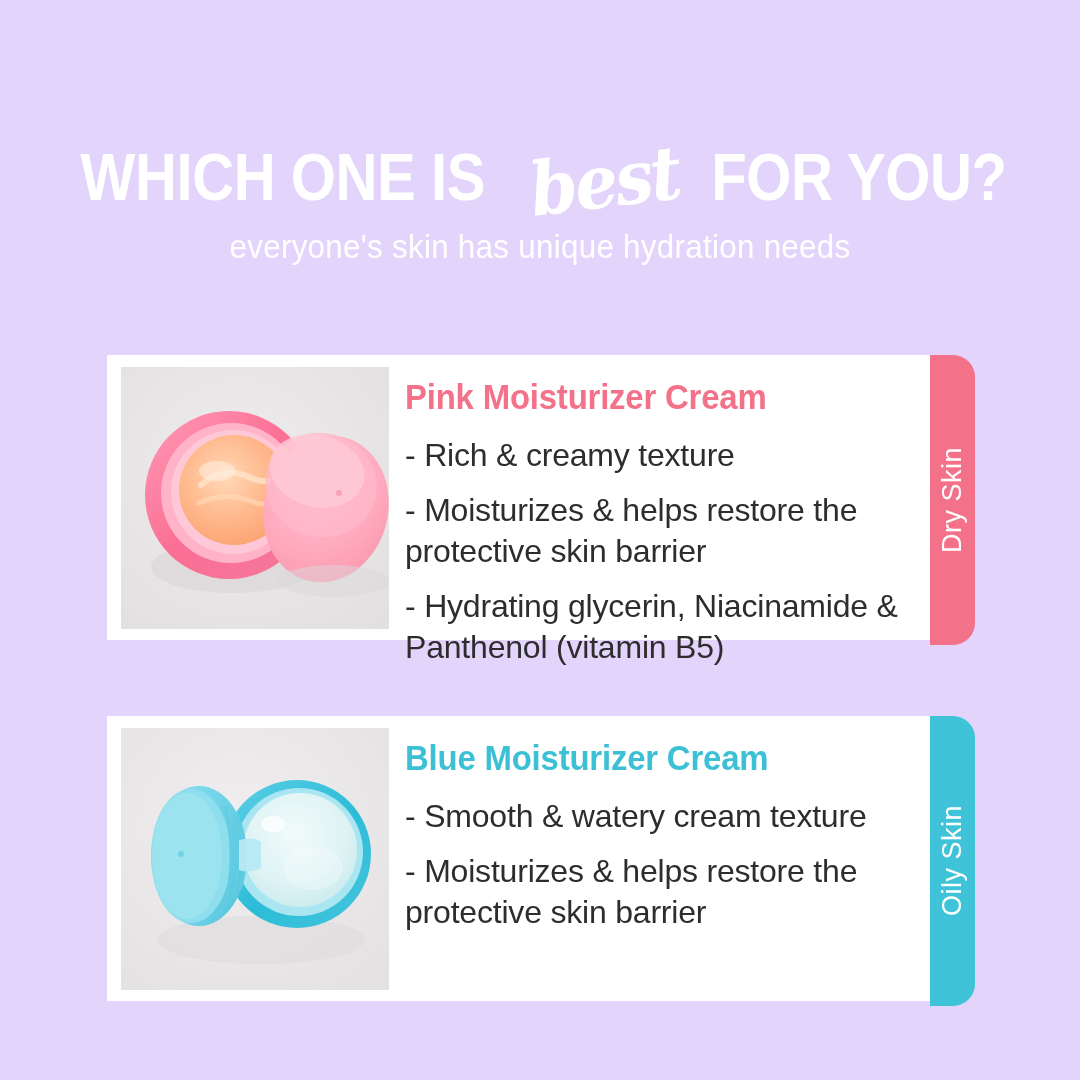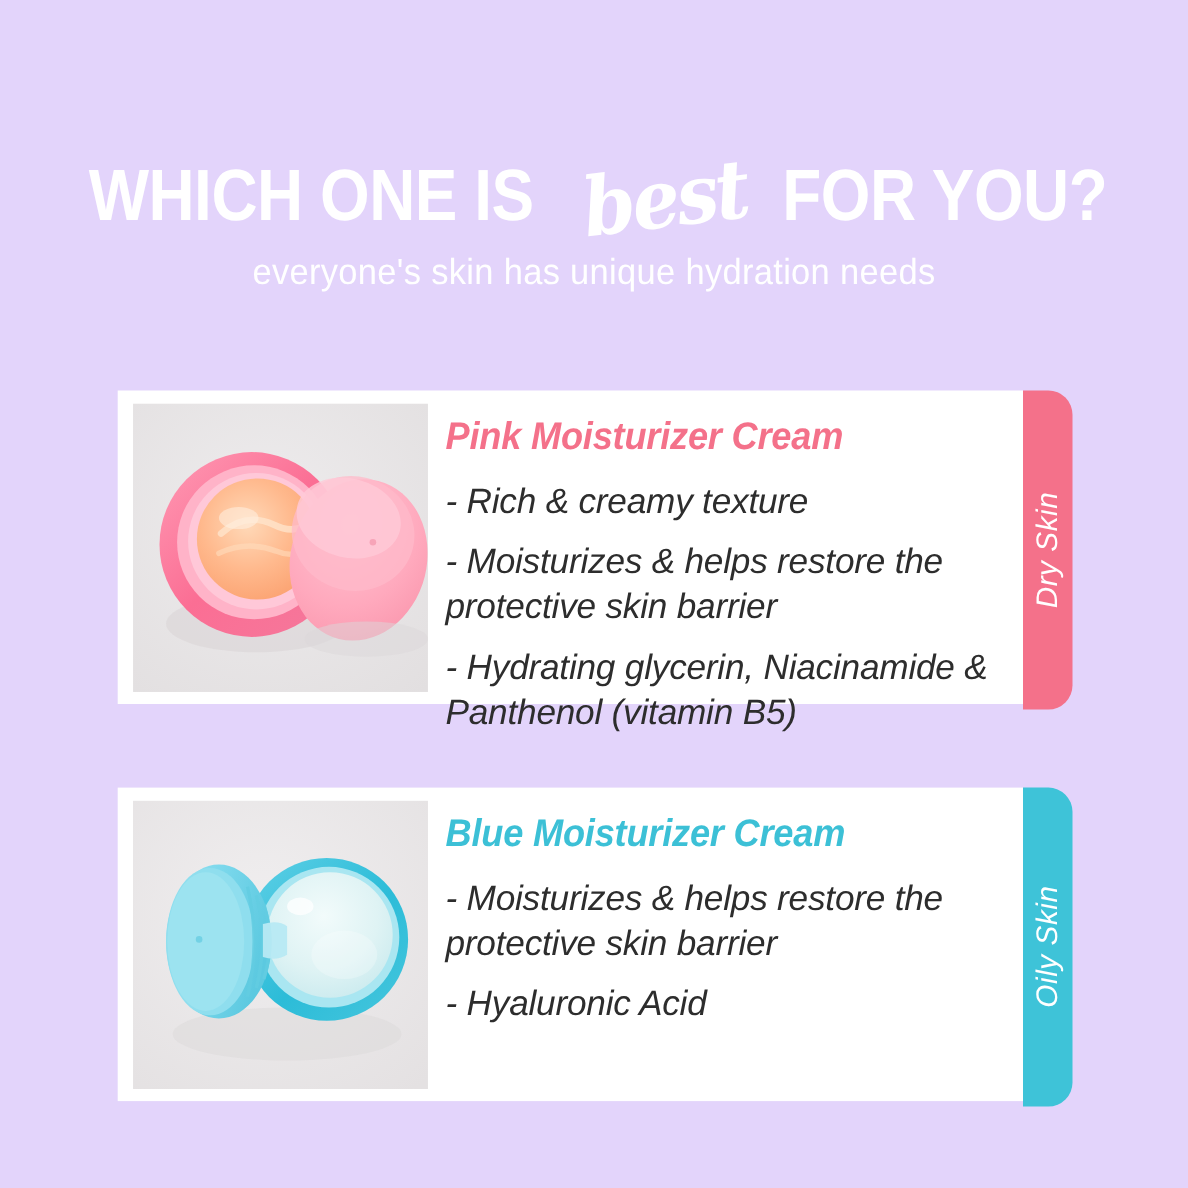--- a/index.html
+++ b/index.html
@@ -75,21 +75,20 @@
     letter-spacing: 0.3px;
     transform: scaleX(0.95);
   }
 
   
   .card-wrap {
     position: absolute;
     left: 107px;
     width: 868px;
     height: 285px;
-    font-style: italic;
   }
 
   #card-pink  { top: 355px; }
   #card-blue  { top: 716px; }
 
   .card-body {
     position: absolute;
     left: 0;
     top: 0;
     width: 823px;
@@ -295,21 +294,21 @@
           <path d="M119 94 q10 34 0 68"></path>
         </g>
 
         <path d="M118 112 q14 -4 22 2 l0 26 q-10 6 -22 2 z" fill="#b7e9f3" opacity="0.95"></path>
       </svg>
     </div>
 
     <div class="card-text">
       <div class="card-title" id="title-blue">Blue Moisturizer Cream</div>
 
+      <div class="bullet">- Smooth &amp; watery cream texture</div>
       <div class="bullet">- Moisturizes &amp; helps restore the protective skin barrier</div>
-      <div class="bullet">- Hyaluronic Acid</div>
     </div>
   </div>
 
   <div class="side-tab" id="tab-blue">
     <span class="side-tab-label">Oily Skin</span>
   </div>
 </div>
 
 </body></html>

